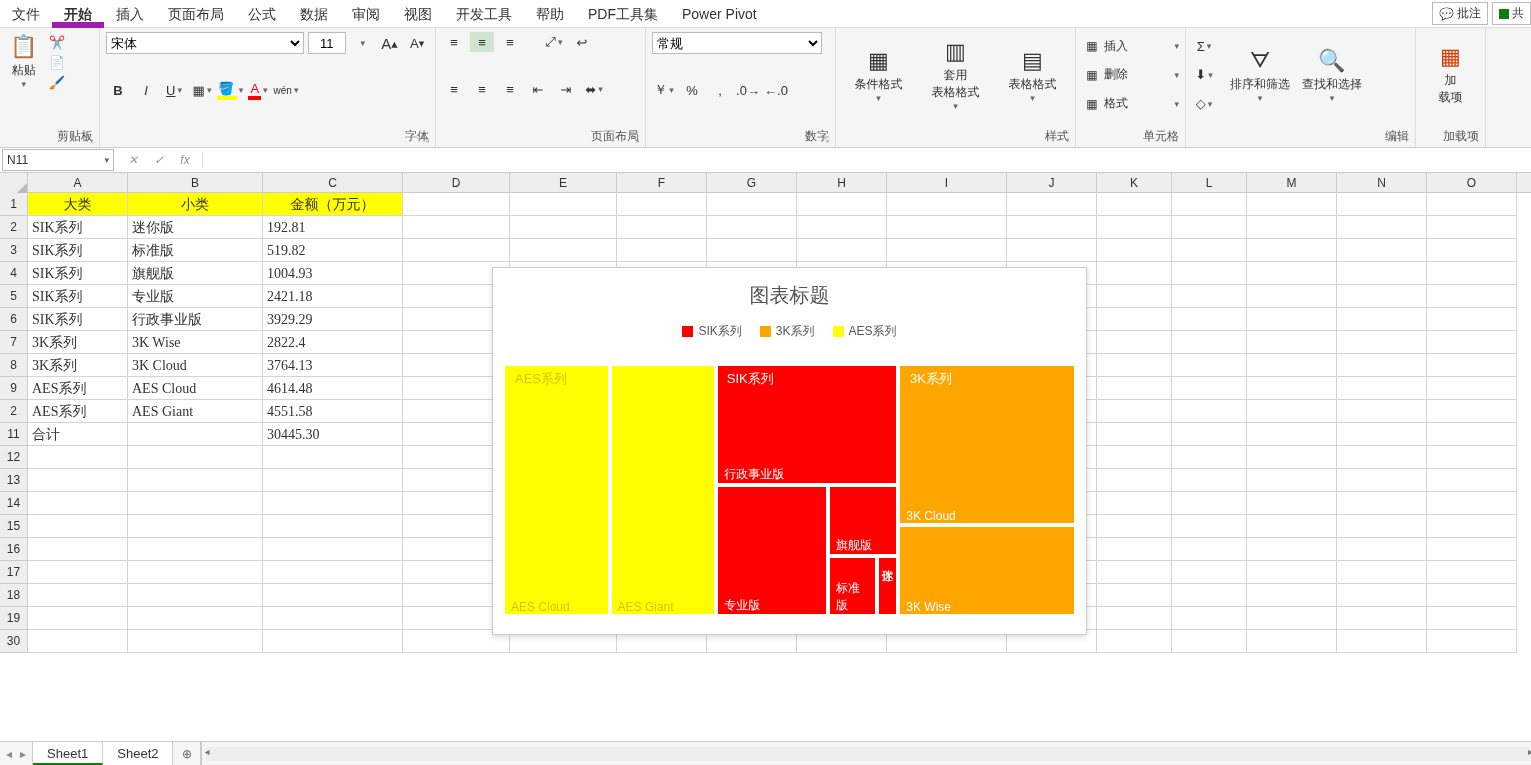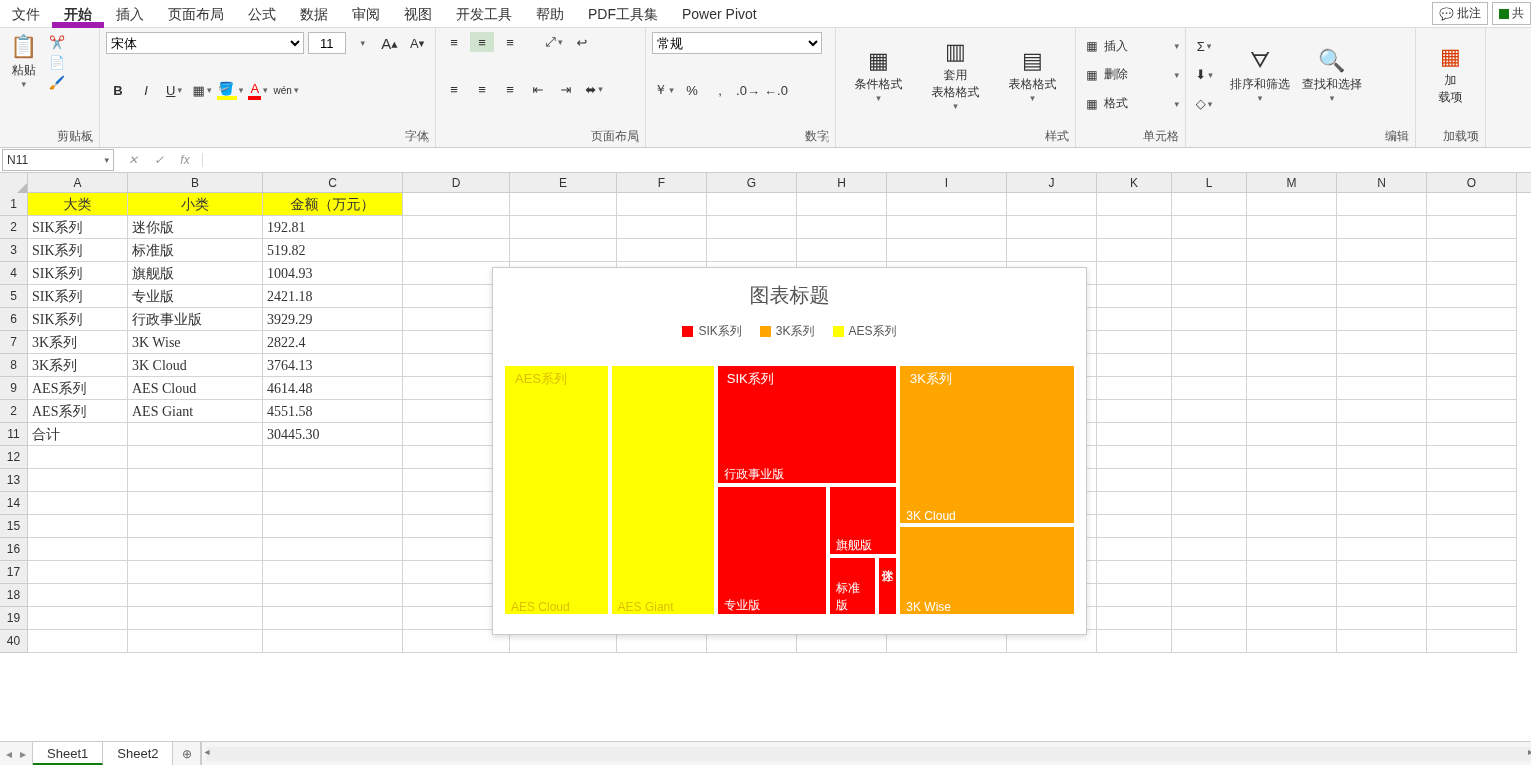--- a/index.html
+++ b/index.html
@@ -636,21 +636,21 @@
         <div class="cell" style="width: 90px;"></div>
         <div class="cell" style="width: 120px;"></div>
         <div class="cell" style="width: 90px;"></div>
         <div class="cell" style="width: 75px;"></div>
         <div class="cell" style="width: 75px;"></div>
         <div class="cell" style="width: 90px;"></div>
         <div class="cell" style="width: 90px;"></div>
         <div class="cell" style="width: 90px;"></div>
       </div>
       <div class="row">
-        <div class="row-h">40</div>
+        <div class="row-h">30</div>
         <div class="cell" style="width: 100px;"></div>
         <div class="cell" style="width: 135px;"></div>
         <div class="cell" style="width: 140px;"></div>
         <div class="cell" style="width: 107px;"></div>
         <div class="cell" style="width: 107px;"></div>
         <div class="cell" style="width: 90px;"></div>
         <div class="cell" style="width: 90px;"></div>
         <div class="cell" style="width: 90px;"></div>
         <div class="cell" style="width: 120px;"></div>
         <div class="cell" style="width: 90px;"></div>

